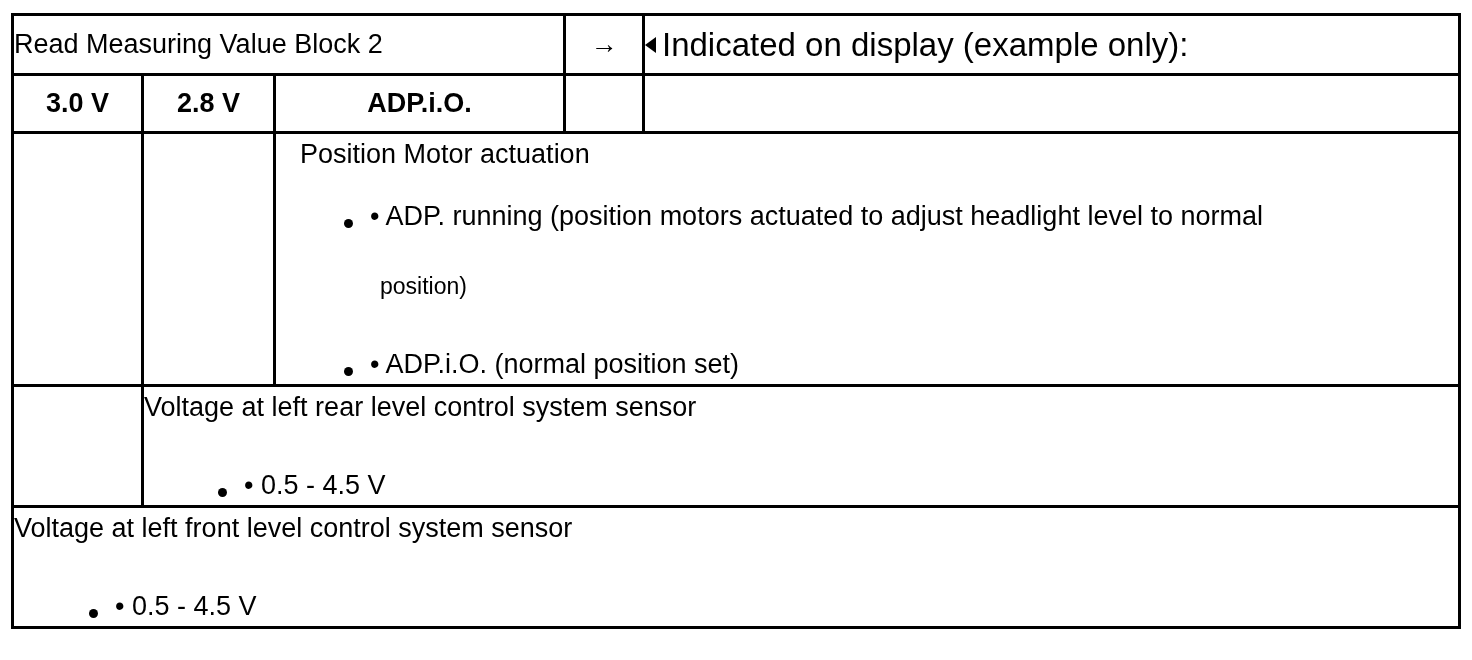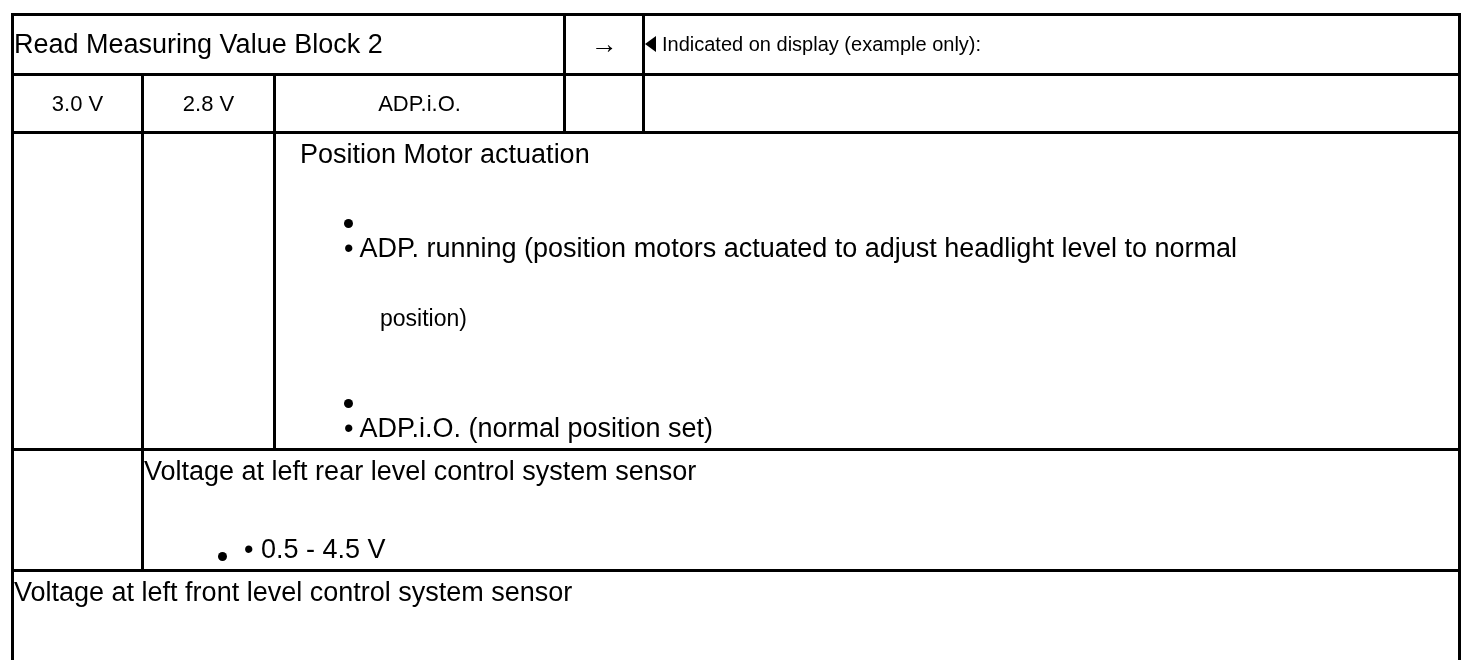--- a/index.html
+++ b/index.html
@@ -57,21 +57,21 @@
   }
   .r1-arrow {
     height: 57px;
     line-height: 57px;
     font-size: 27px;
     text-align: center;
   }
   .r1-note {
     height: 57px;
     line-height: 57px;
-    font-size: 20px;
+    font-size: 33px;
     padding-left: 10px;
     white-space: nowrap;
     overflow: hidden;
   }
   .tri-left {
     display: inline-block;
     width: 0;
     height: 0;
     border-top: 8px solid transparent;
     border-bottom: 8px solid transparent;
@@ -79,24 +79,25 @@
     vertical-align: middle;
     position: relative;
     top: -2px;
     margin-right: 6px;
   }
 
   
   .r2-cell {
     height: 55px;
     line-height: 55px;
-    font-size: 22px;
+    font-size: 27px;
     text-align: center;
     white-space: nowrap;
     overflow: hidden;
+    font-weight: bold;
   }
 
   
   .r3-body {
     padding: 12px 4px 14px 11px;
     font-size: 27px;
   }
   .r3-heading {
     line-height: 40px;
     white-space: nowrap;
@@ -117,21 +118,21 @@
     height: 9px;
     border-radius: 50%;
     background: #000000;
     margin-top: 23px;
     margin-right: 17px;
   }
   .bullet-line .btext {
     flex: 1 1 auto;
   }
 
-  .indent-1 { margin-left: 68px; flex-direction: column; }
+  .indent-1 { margin-left: 68px; }
   .indent-2 { margin-left: 74px; }
 
   .gap-sm { height: 22px; }
   .gap-md { height: 30px; }
   .gap-lg { height: 38px; }
 
   .cont-line {
     font-size: 23px;
     line-height: 40px;
     margin-left: 104px;

